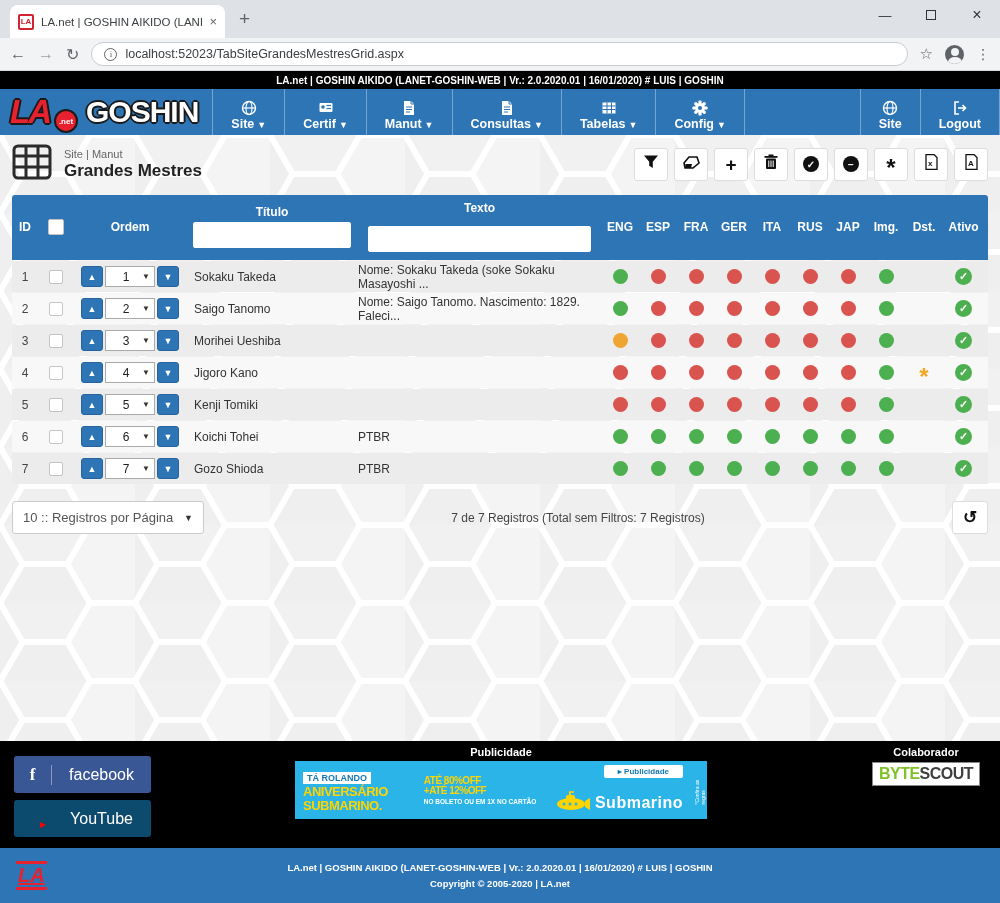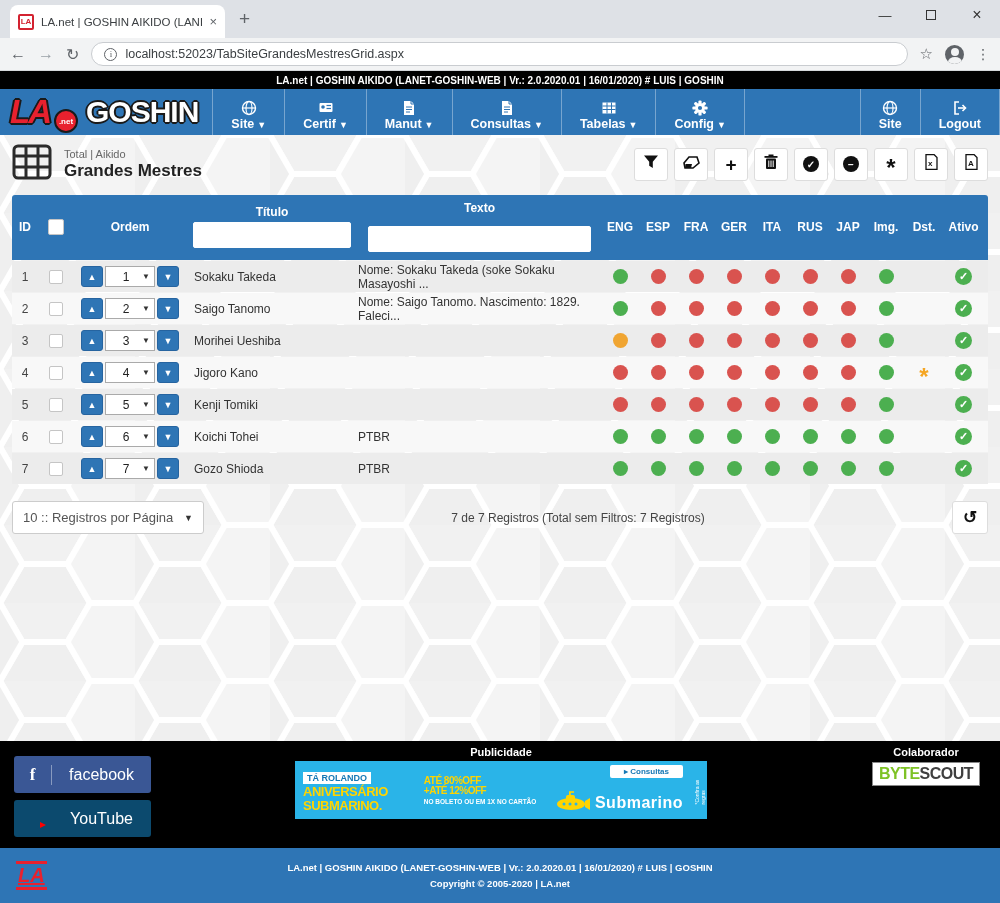--- a/index.html
+++ b/index.html
@@ -303,21 +303,21 @@
       <span class="page-head-icon">
         <svg width="40" height="36" viewBox="0 0 40 36">
             <rect x="2" y="2" width="36" height="32" rx="4" fill="none" stroke="#2b2b2b" stroke-width="3"></rect>
             <line x1="2" y1="12" x2="38" y2="12" stroke="#2b2b2b" stroke-width="3"></line>
             <line x1="2" y1="23" x2="38" y2="23" stroke="#2b2b2b" stroke-width="3"></line>
             <line x1="14" y1="2" x2="14" y2="34" stroke="#2b2b2b" stroke-width="3"></line>
             <line x1="26" y1="2" x2="26" y2="34" stroke="#2b2b2b" stroke-width="3"></line>
           </svg>
       </span>
       <div>
-        <div class="breadcrumb">Total | Aikido</div>
+        <div class="breadcrumb">Site | Manut</div>
         <div class="page-title">Grandes Mestres</div>
       </div>
       <div class="toolbar">
         <div class="tool-btn">
             <span><svg width="16" height="16" viewBox="0 0 16 16">
                 <path d="M1 1.5h14L9.8 7.8v6.2l-3.6-2.2V7.8z" fill="#111"></path>
               </svg></span>
           </div>
         <div class="tool-btn">
             <span><svg width="17" height="15" viewBox="0 0 17 15">
@@ -794,21 +794,21 @@
         <span class="ad-tag">TÁ ROLANDO</span>
         <div class="ad-l1">ANIVERSÁRIO</div>
         <div class="ad-l1">SUBMARINO.</div>
       </div>
       <div class="ad-mid">
         <div class="ad-off">ATÉ 80%OFF</div>
         <div class="ad-off">+ATÉ 12%OFF</div>
         <div class="ad-cond">NO BOLETO OU EM 1X NO CARTÃO</div>
       </div>
       <div class="ad-right">
-        <span class="ad-cta">▸ Consultas</span>
+        <span class="ad-cta">▸ Publicidade</span>
         <div class="ad-brandrow">
           <span>
             <svg width="34" height="20" viewBox="0 0 34 20">
                 <ellipse cx="15" cy="13" rx="14" ry="6" fill="#ffd400"></ellipse>
                 <rect x="10" y="4" width="9" height="6" rx="2" fill="#ffd400"></rect>
                 <rect x="13" y="1" width="1.8" height="4" fill="#ffd400"></rect>
                 <rect x="13" y="0.2" width="5" height="1.6" fill="#ffd400"></rect>
                 <circle cx="8" cy="13" r="1.5" fill="#2ab4e8"></circle>
                 <circle cx="14" cy="13" r="1.5" fill="#2ab4e8"></circle>
                 <circle cx="20" cy="13" r="1.5" fill="#2ab4e8"></circle>

